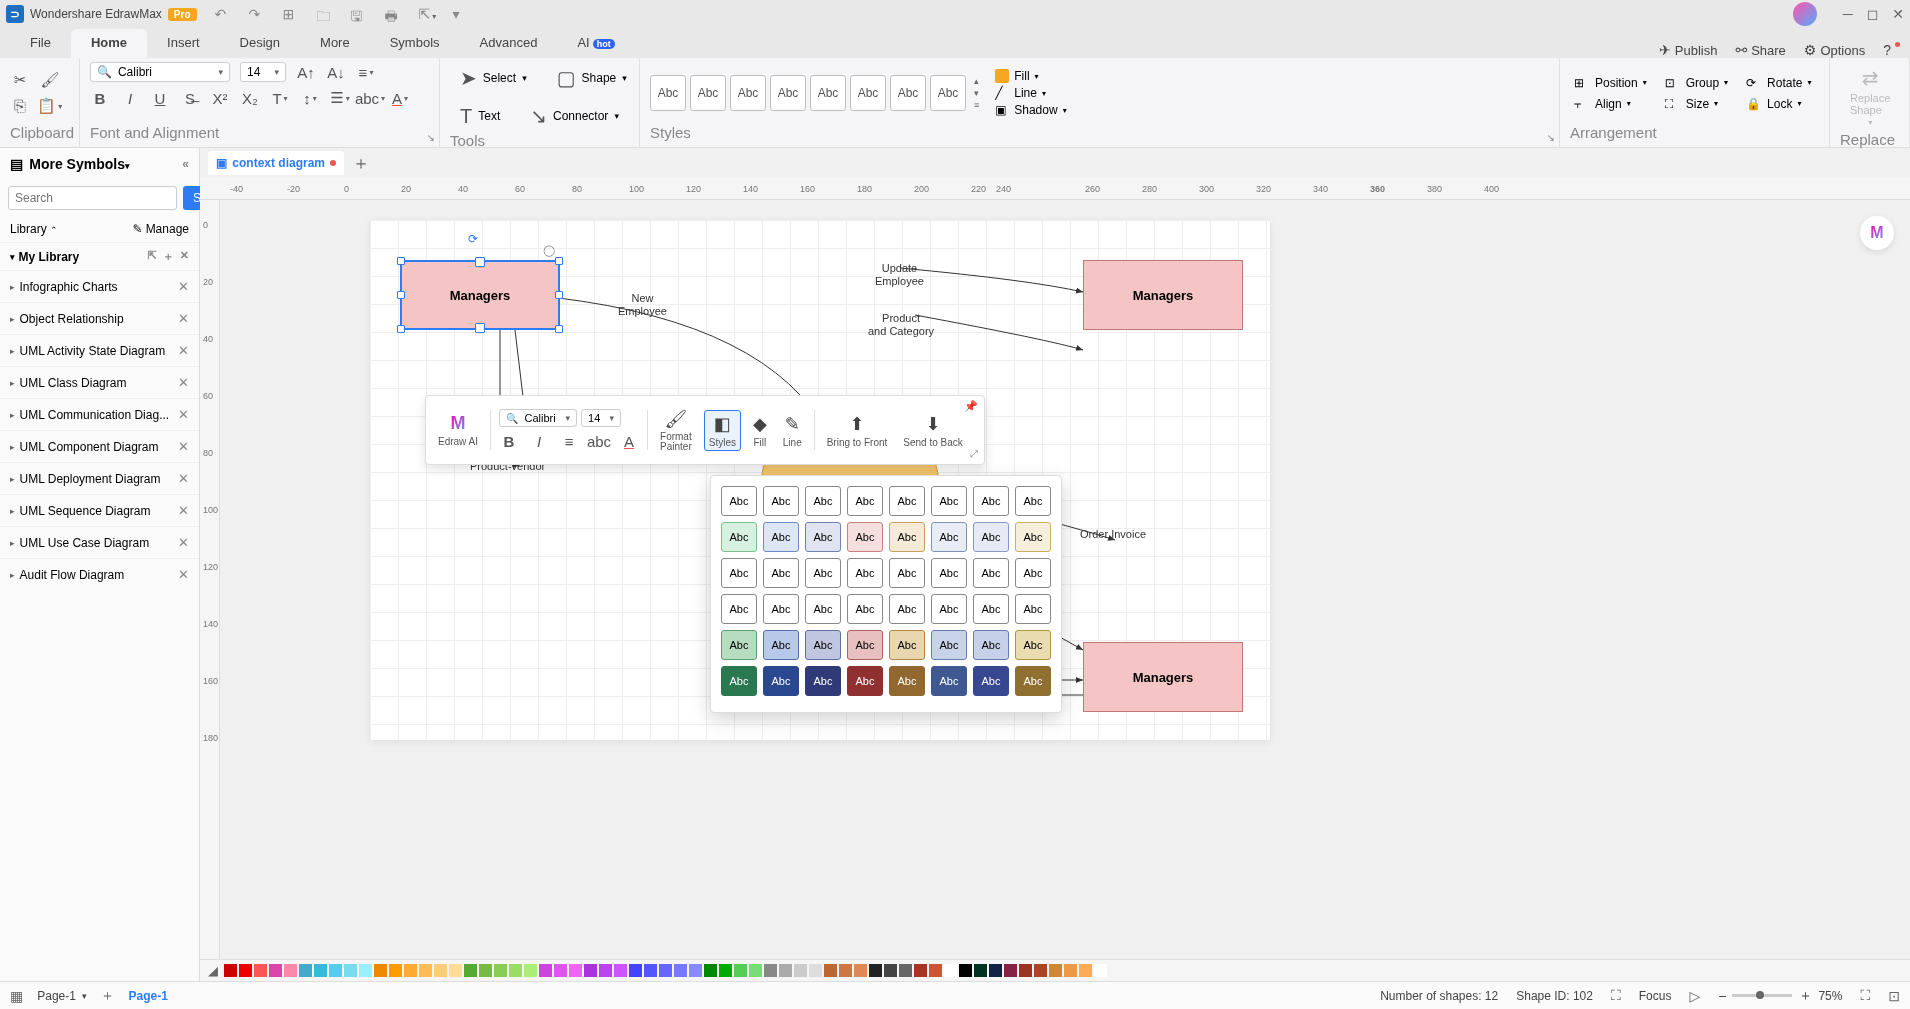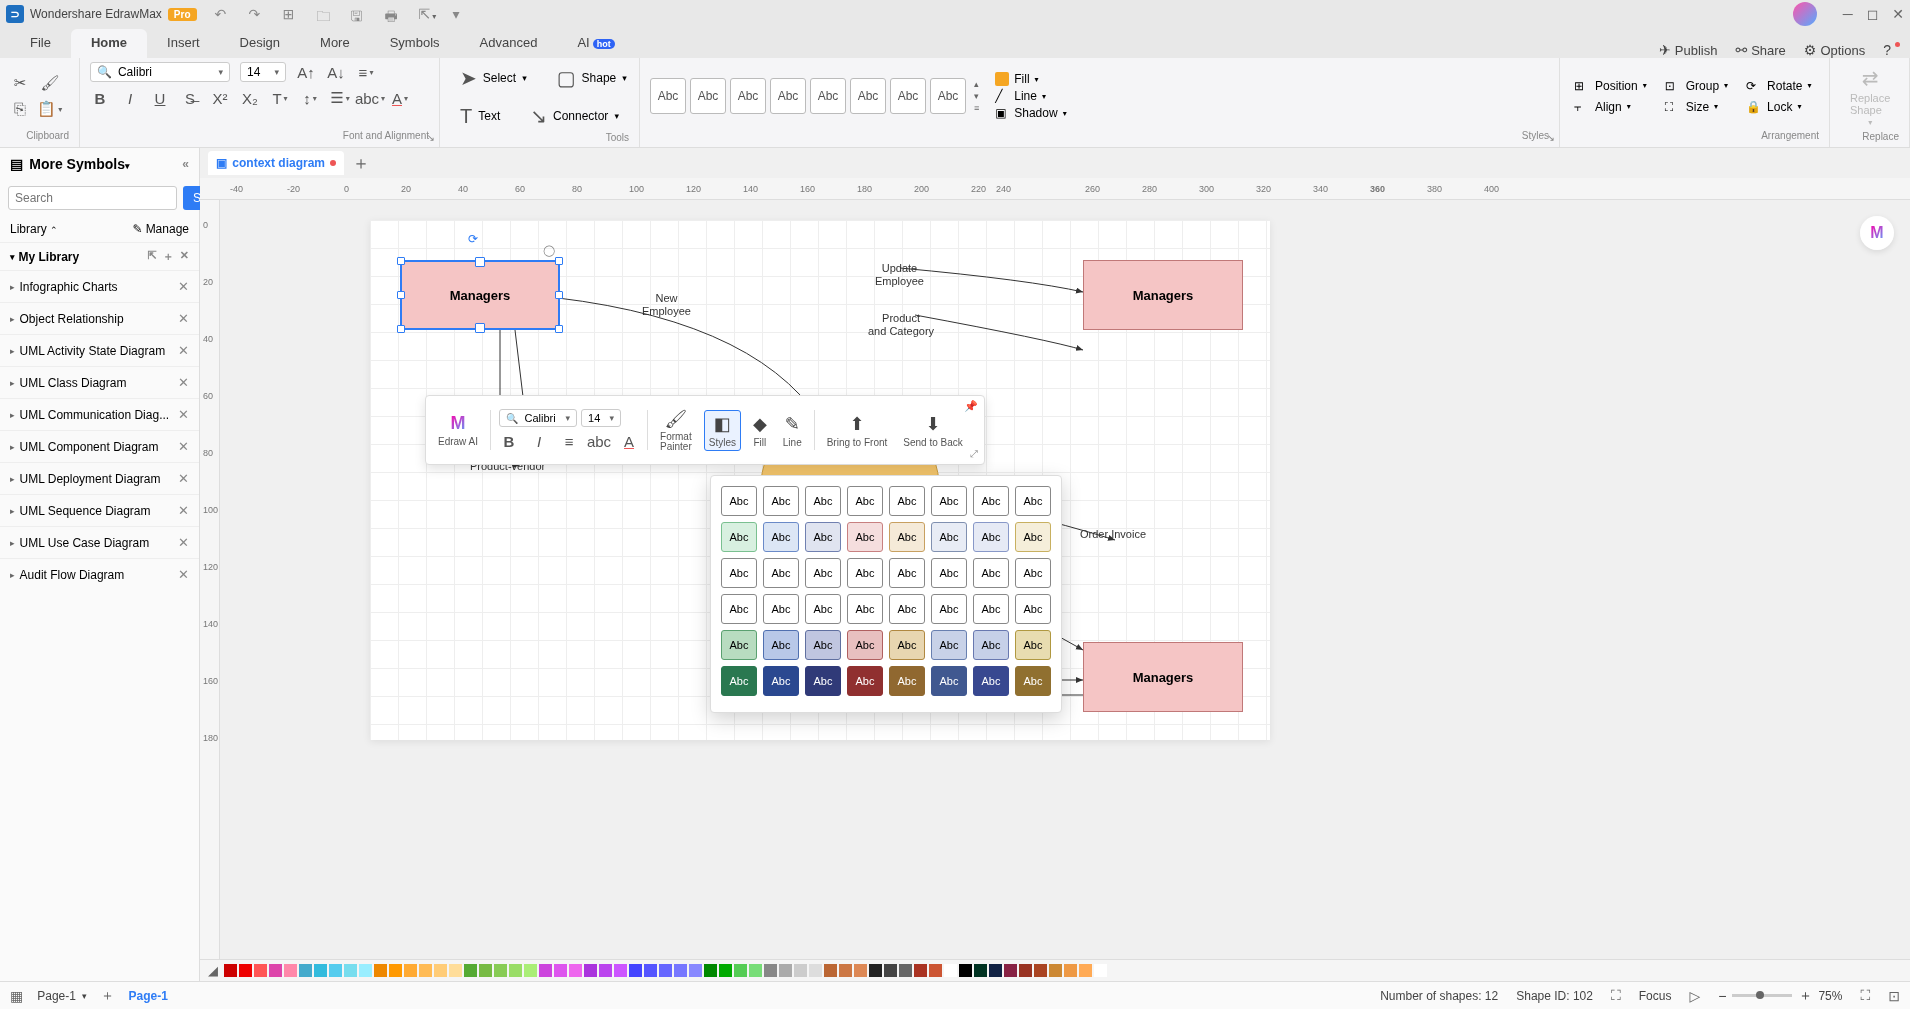--- a/index.html
+++ b/index.html
@@ -22,21 +22,21 @@
 .menubar .tab.active { background: #f5f5f7; border-radius: 6px 6px 0 0; font-weight: 600; }
 .menubar .hot { background: #2e63f5; color: #fff; font-size: 9px; padding: 0 4px; border-radius: 6px; margin-left: 3px; font-weight: bold; }
 .menubar .right { margin-left: auto; display: flex; gap: 18px; }
 .menubar .right .mitem { display: flex; align-items: center; gap: 4px; font-size: 13px; color: #444; cursor: pointer; }
 .menubar .right .mico { font-size: 14px; }
 
 
 .ribbon { height: 90px; background: #f5f5f7; display: flex; border-bottom: 1px solid #ddd; }
 .rgroup { border-right: 1px solid #e0e0e0; padding: 4px 10px; display: flex; flex-direction: column; position: relative; }
 .rgroup .gbody { flex: 1; display: flex; align-items: center; gap: 6px; }
-.rgroup .glabel { font-size: 10px; color: #888; text-align: right; padding-bottom: 2px; }
+.rgroup .glabel { font-size: 15px; color: #888; text-align: left; padding-bottom: 2px; }
 .rgroup .glaunch { position: absolute; bottom: 4px; right: 4px; font-size: 10px; color: #888; cursor: pointer; }
 
 .ricons { display: flex; flex-direction: column; gap: 6px; }
 .rrow { display: flex; gap: 10px; align-items: center; }
 .ricon { width: 20px; height: 20px; color: #555; font-size: 15px; cursor: pointer; display: flex; align-items: center; justify-content: center; }
 .rdrop::after { content: '▾'; font-size: 8px; margin-left: 2px; color: #666; }
 
 .fontsel { border: 1px solid #ccc; background: #fff; border-radius: 3px; padding: 2px 6px; font-size: 12px; display: flex; align-items: center; gap: 6px; cursor: pointer; }
 .fontsel.name { width: 140px; }
 .fontsel.size { width: 46px; }
@@ -531,21 +531,21 @@
         <div class="shape" style="left:713px;top:40px;width:160px;height:70px">
             <span>Managers</span>
           </div>
         <div class="shape" style="left:713px;top:422px;width:160px;height:70px">
             <span>Managers</span>
           </div>
         <div class="circle" style="left:390px;top:180px;width:180px;height:180px">
             <span style="margin-left:100px">m</span>
           </div>
 
-        <div class="edgelabel" style="left:272px;top:72px;white-space:pre">New
+        <div class="edgelabel" style="left:248px;top:72px;white-space:pre">New
 Employee</div>
         <div class="edgelabel" style="left:505px;top:42px;white-space:pre">Update
 Employee</div>
         <div class="edgelabel" style="left:498px;top:92px;white-space:pre">Product
 and Category</div>
         <div class="edgelabel" style="left:100px;top:240px">Product-vendor</div>
         <div class="edgelabel" style="left:710px;top:308px">Order Invoice</div>
         <div class="edgelabel" style="left:555px;top:430px">Customer</div>
         <div class="edgelabel" style="left:512px;top:458px;white-space:pre">Order and
 Order-line</div>

